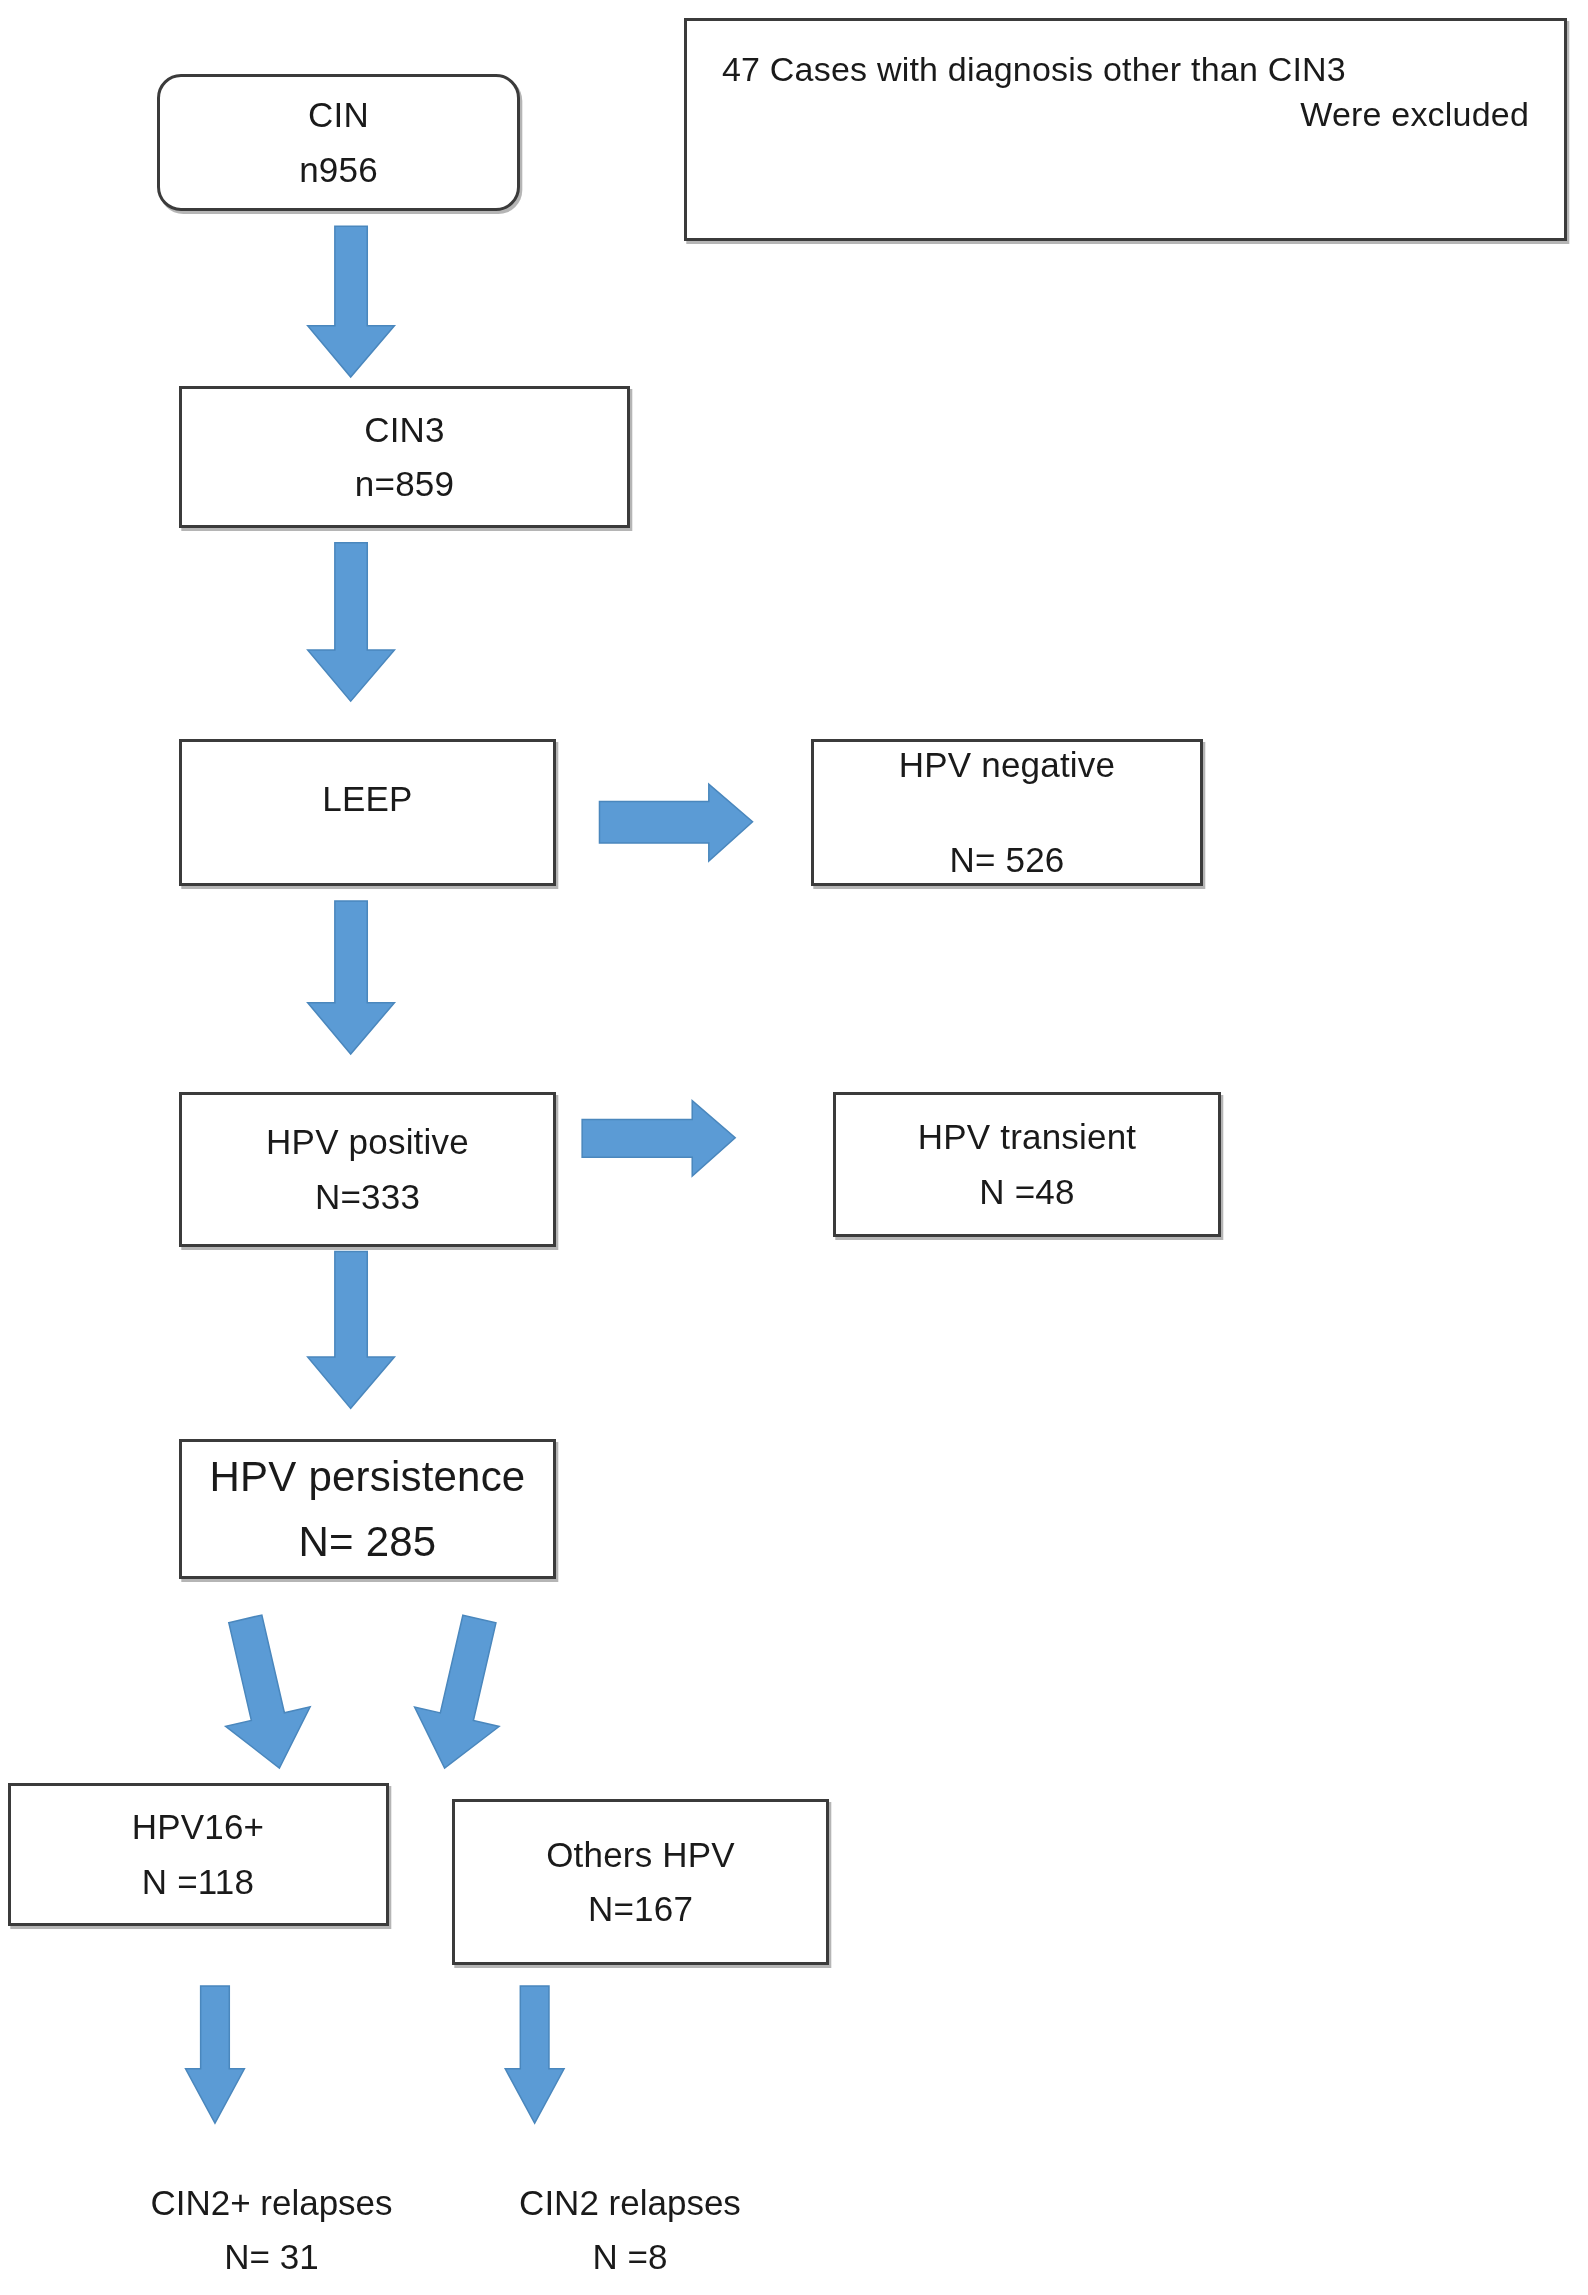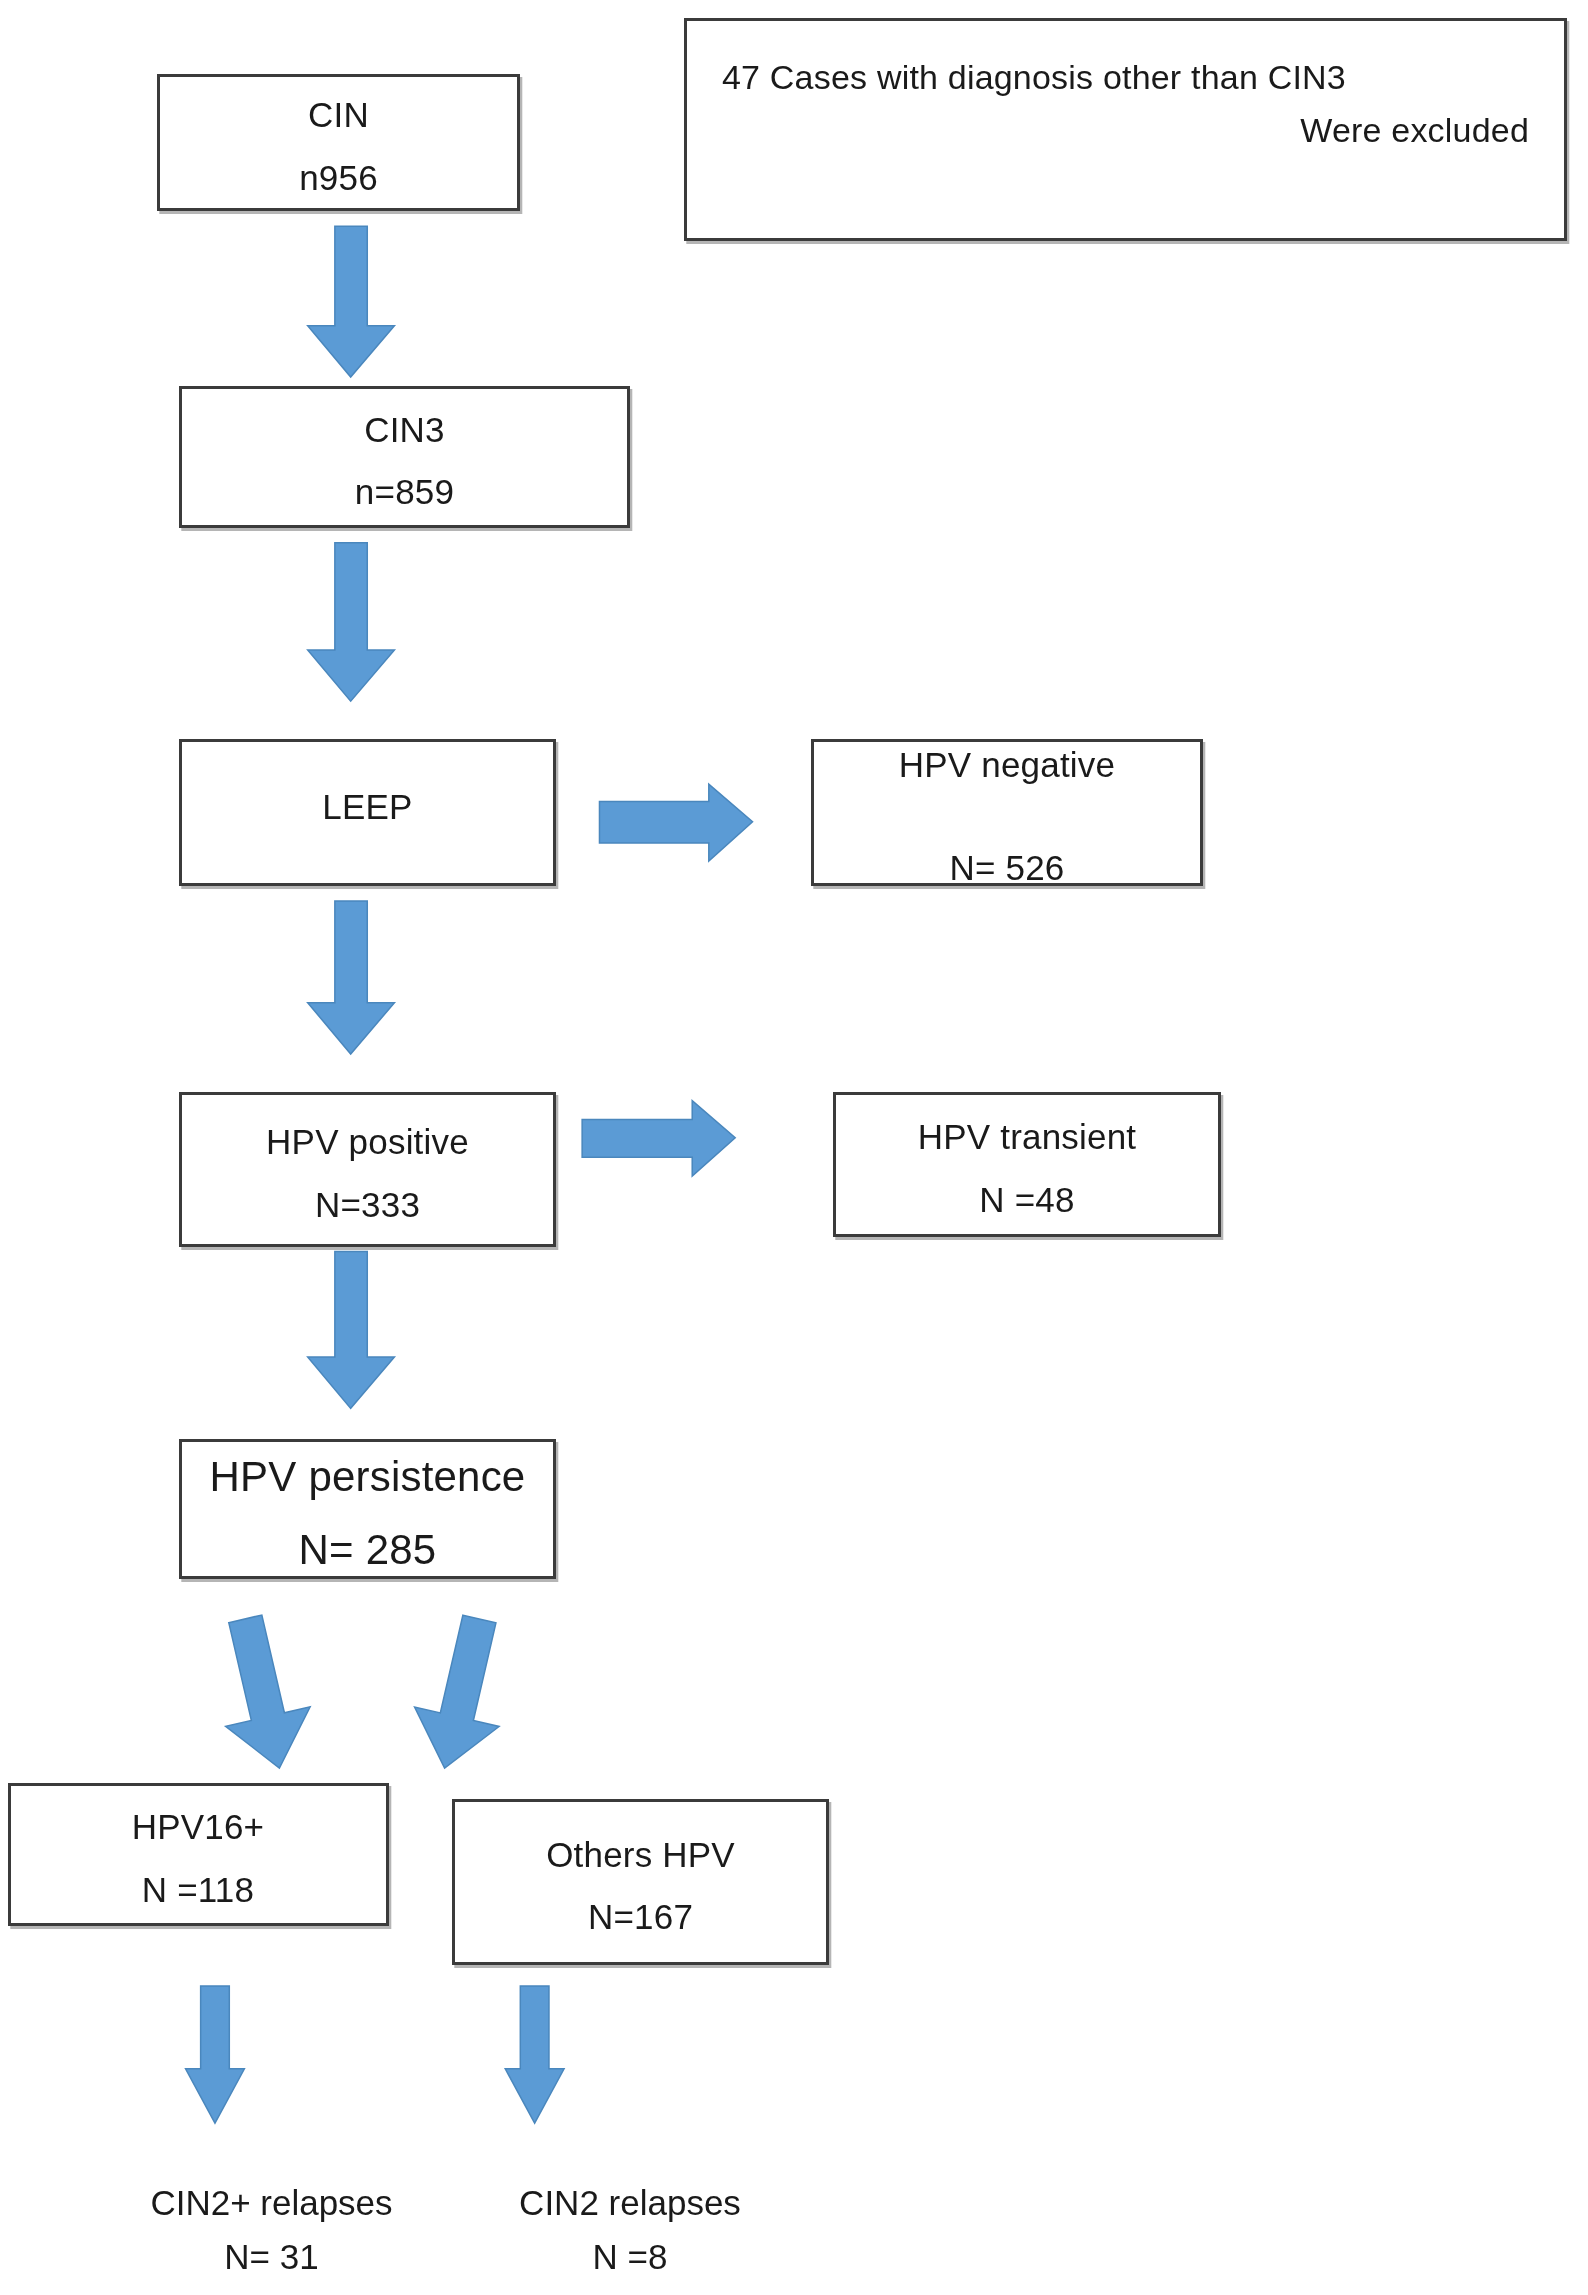--- a/index.html
+++ b/index.html
@@ -20,32 +20,31 @@
     flex-direction:column;
     align-items:center;
     box-shadow:2.3px 3px 0 rgba(120,120,120,.55);
   }
   .node .ln{
     display:block;
     width:100%;
     text-align:center;
     white-space:nowrap;
     letter-spacing:0.2px;
-    margin-top:8px;
   }
 
   
   .node.vc{justify-content:center;}
   
   .node.vt{justify-content:flex-start;}
 
   .node.vc .ln{line-height:1.55;}
 
   
-  #node-cin        {left:157px; top:74px;  width:363px; height:137px; font-size:35px;}
+  #node-cin        {left:157px; top:74px;  width:363px; height:137px; font-size:35px;border-radius:24px;}
   #node-excluded   {left:684px; top:18px;  width:883px;height:223px; border-width:3.8px;
                     justify-content:flex-start; align-items:stretch; padding:26px 35px 0 35px;
                     font-size:34px;}
   #node-cin3       {left:179px; top:386px; width:451px; height:142px; font-size:35px;}
   #node-leep       {left:179px; top:739px; width:377px; height:147px; font-size:35px; padding-top:37px;}
   #node-hpvneg     {left:811px;top:739px; width:392px; height:147px; font-size:35px;gap:41px;}
   #node-hpvpos     {left:179px; top:1092px;width:377px; height:155px; font-size:35px;}
   #node-hpvtrans   {left:833px;top:1092px;width:388px; height:145px; font-size:35px;}
   #node-hpvpers    {left:179px; top:1439px;width:377px; height:140px; font-size:42px;}
   #node-hpv16      {left:7.5px;  top:1783px;width:381px; height:143px; font-size:35px;}

